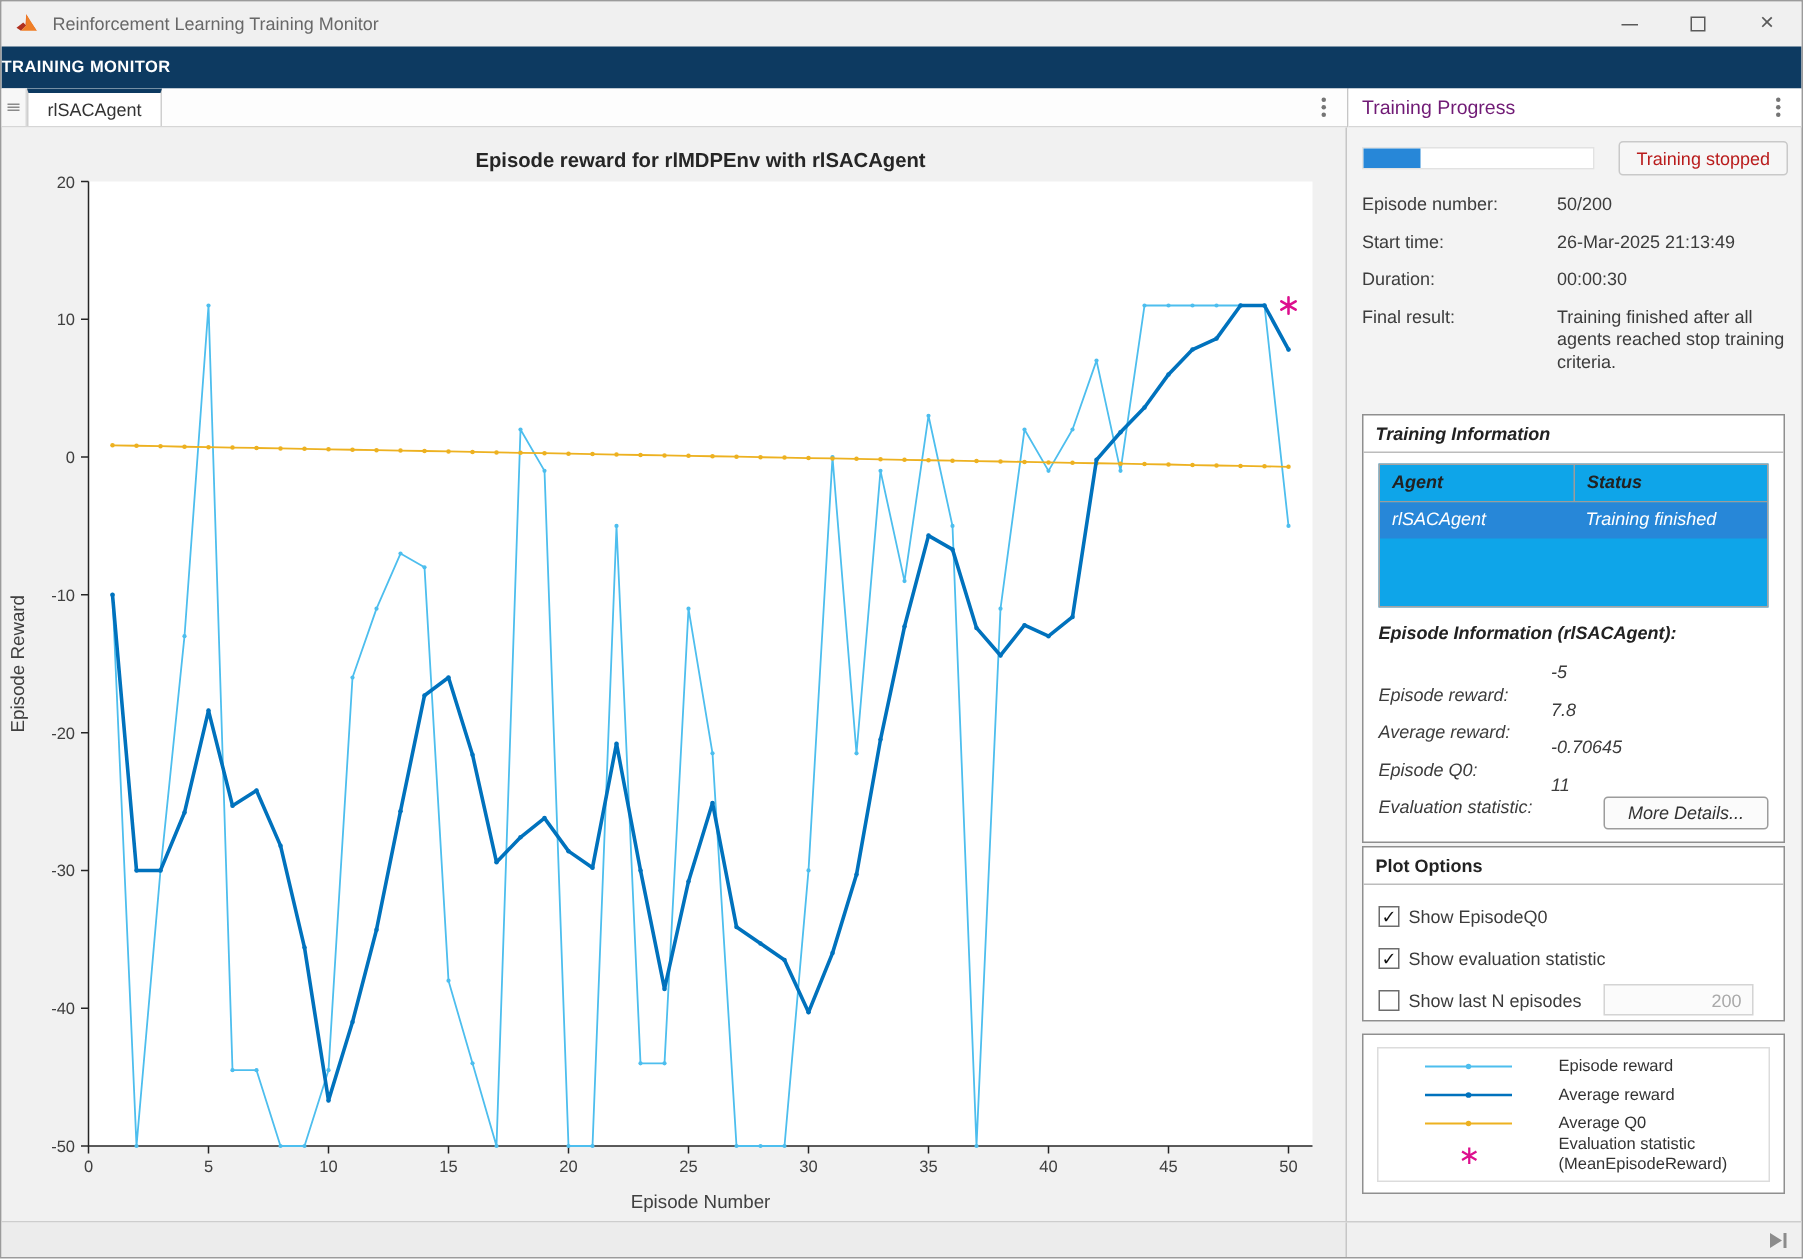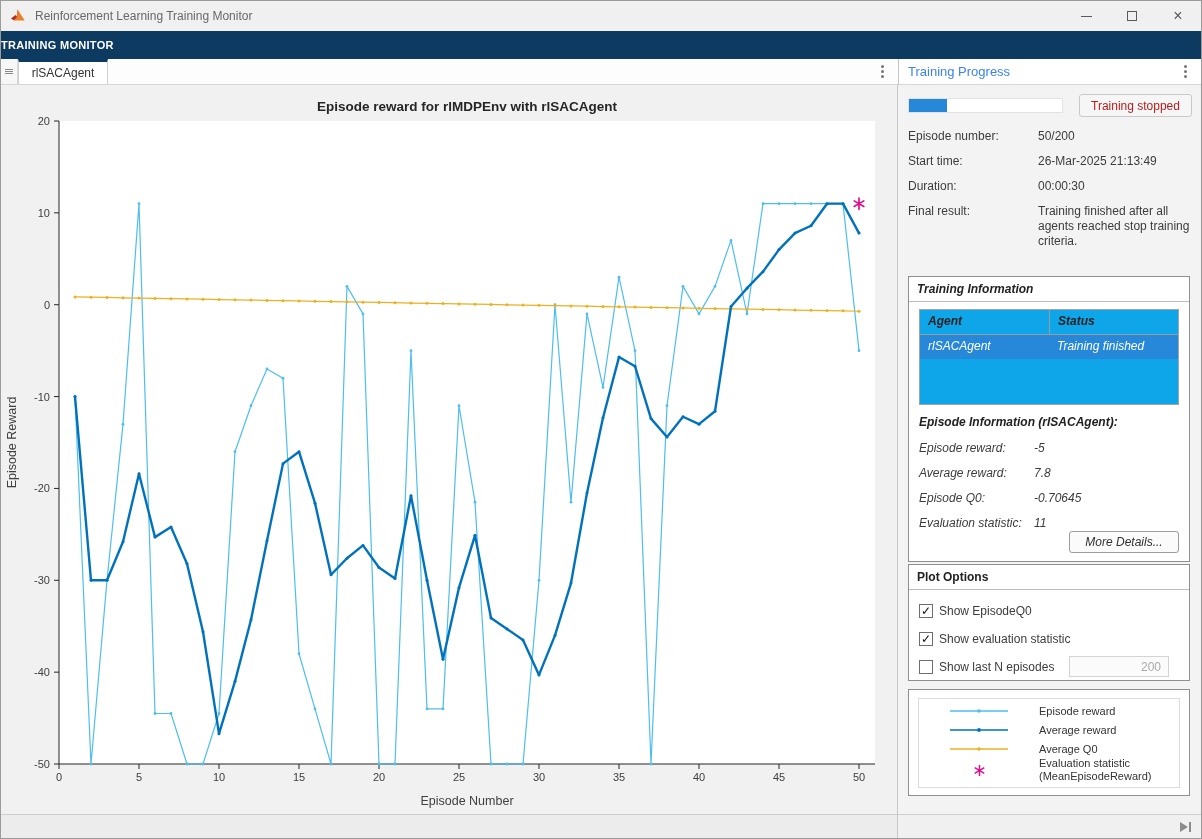--- a/index.html
+++ b/index.html
@@ -30,21 +30,21 @@
   .doc-tab { width:90px; background:#fff; border-top:3px solid #0d3a61;
              border-left:1px solid #cfcfcf; border-right:1px solid #cfcfcf;
              font-size:12px; color:#333; display:flex; align-items:center; justify-content:center; }
   .dots { display:flex; flex-direction:column; justify-content:center; align-items:center; gap:2px;
           width:24px; }
   .dots i { width:3px; height:3px; border-radius:50%; background:#757575; }
   .tab-menu { margin-left:auto; margin-right:4px; }
   .panel-divider { width:1px; background:#c6c6c6; }
   .tabrow-right { flex:1; background:#fff; border-bottom:1px solid #d6d6d6;
                   display:flex; align-items:center; }
-  .rp-header-title { font-size:13px; color:#3b82f6; padding-left:9px; }
+  .rp-header-title { font-size:13px; color:#701a75; padding-left:9px; }
   .rp-header-menu { margin-left:auto; margin-right:4px; }
 
   
   .main { display:flex; height:729px; }
   .document { width:897px; background:#f1f1f1; border-right:1px solid #c6c6c6; position:relative; }
   #chart { display:block; }
   svg text { font-family:"Liberation Sans", sans-serif; }
 
   .sidebar { width:302px; height:729px; background:#f3f3f3; position:relative; font-size:12px; color:#3c3c3c; }
 
@@ -67,21 +67,21 @@
   .ti-table { position:absolute; left:10px; top:32px; width:260px; height:96px;
               border:1px solid #a3a3a3; background:#0ea5e9; font-size:12px; }
   .ti-thead { display:flex; height:25px; border-bottom:1px solid #9c9c9c; font-weight:700; color:#222; }
   .ti-th { width:130px; padding:4px 8px; }
   .ti-th + .ti-th { border-left:1px solid #9c9c9c; }
   .ti-row { display:flex; height:24px; background:#2787d8; color:#fff; }
   .ti-td { width:130px; padding:4px 8px; }
 
   .ep-title { position:absolute; left:10px; top:138px; font-weight:700; color:#222; }
   .ep-row { position:absolute; left:10px; width:262px; display:flex; }
-  .ep-label { width:115px; flex:none; }
+  .ep-label { width:115px; flex:none;margin-top:15px; }
   .more-btn { position:absolute; right:10px; bottom:8px; width:110px; height:22px;
               border:1px solid #9c9c9c; border-radius:3px; background:#fbfbfb; color:#333;
               font-size:12px; display:flex; align-items:center; justify-content:center;margin-left:12px; }
 
   .cb-row { position:absolute; left:10px; display:flex; align-items:center; height:16px; }
   .cb-box { width:14px; height:14px; border:1px solid #6d6d6d; background:#fff; margin-right:6px;
             display:flex; align-items:center; justify-content:center;
             font-size:12px; line-height:12px; color:#111; }
   .cb-box .mark { visibility:hidden; }
   .cb-box.checked .mark { visibility:visible; }

